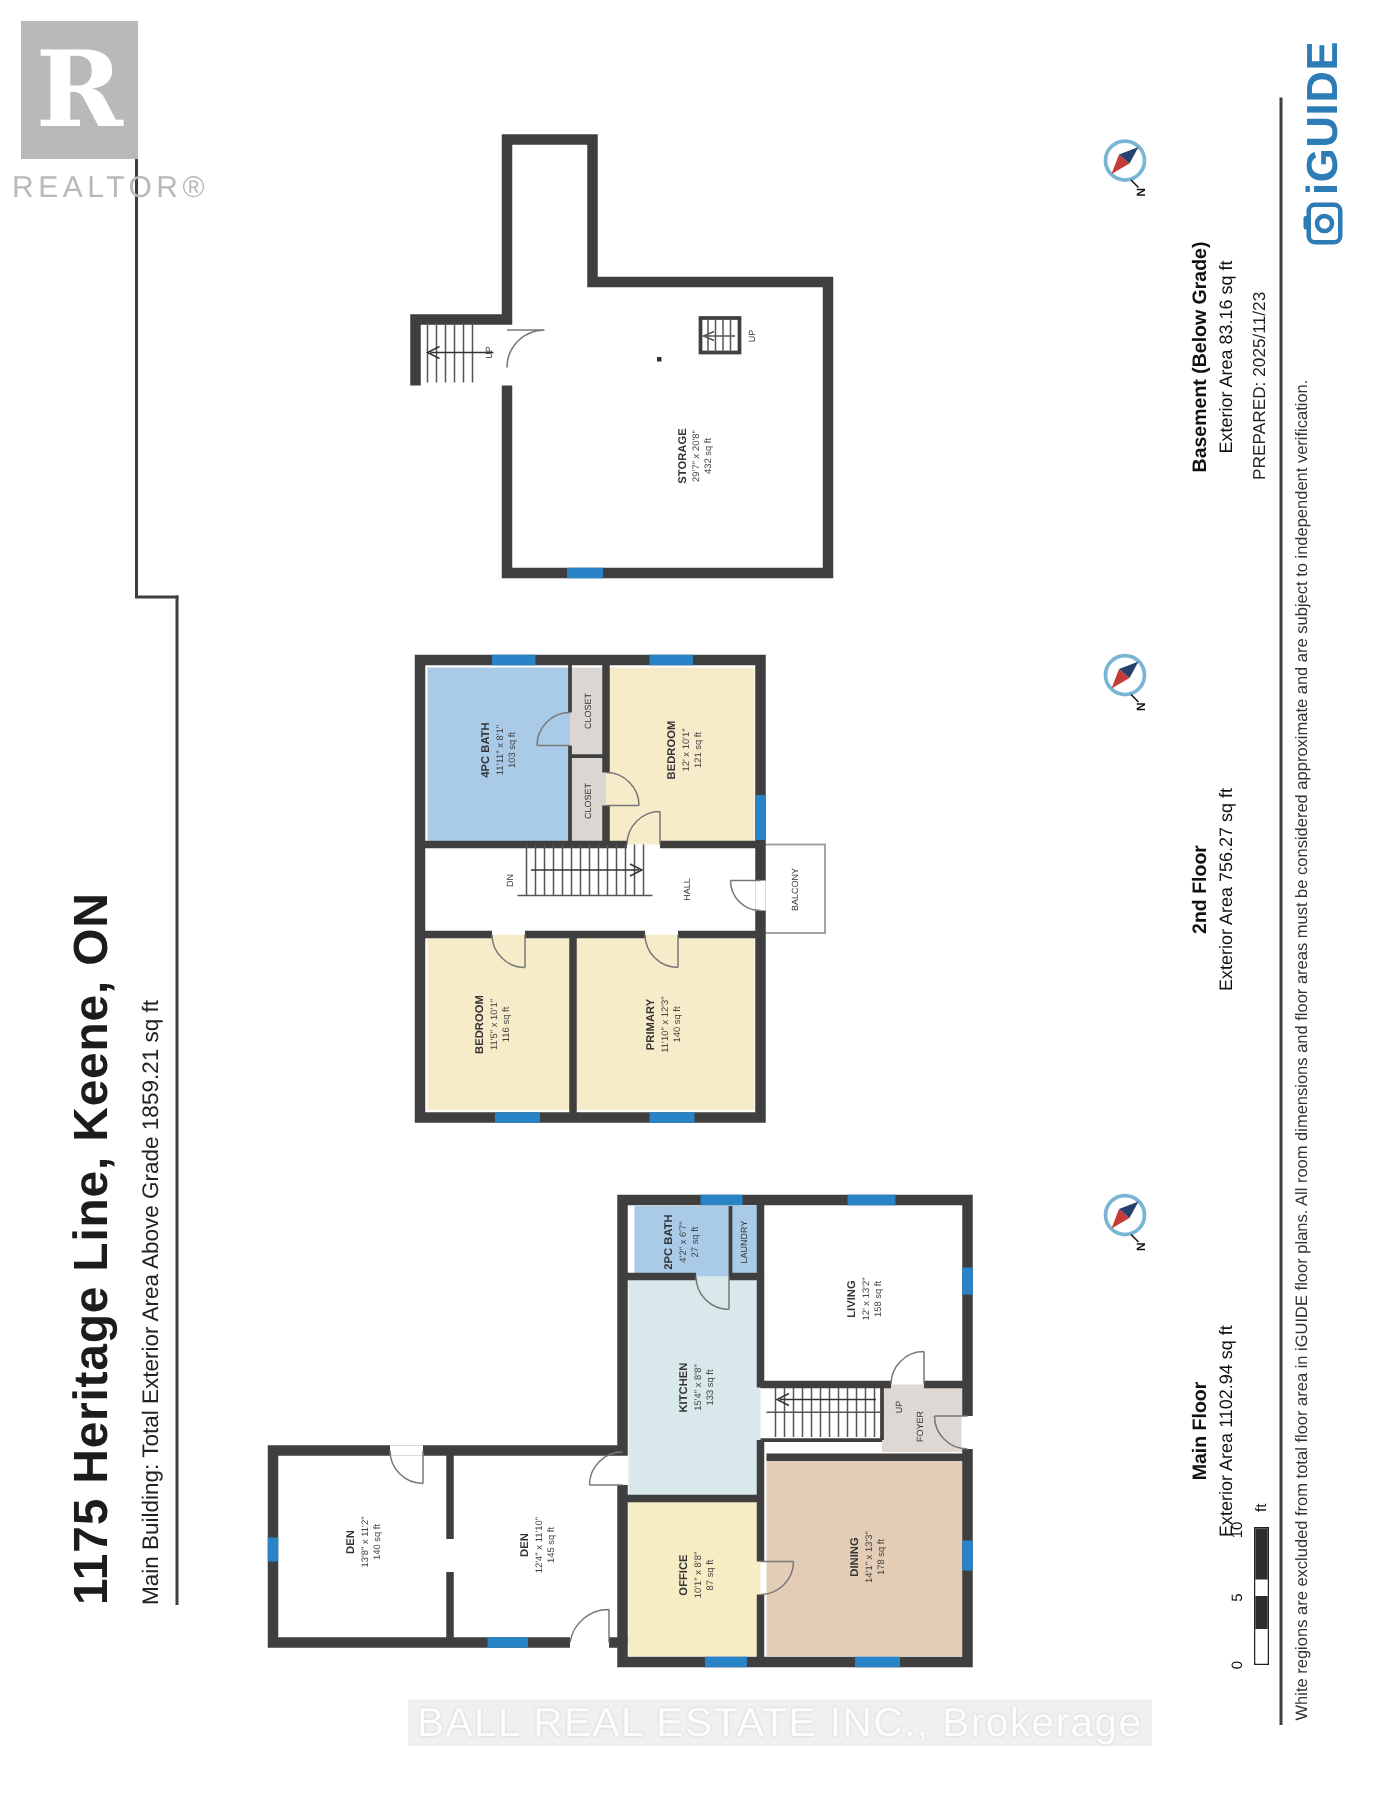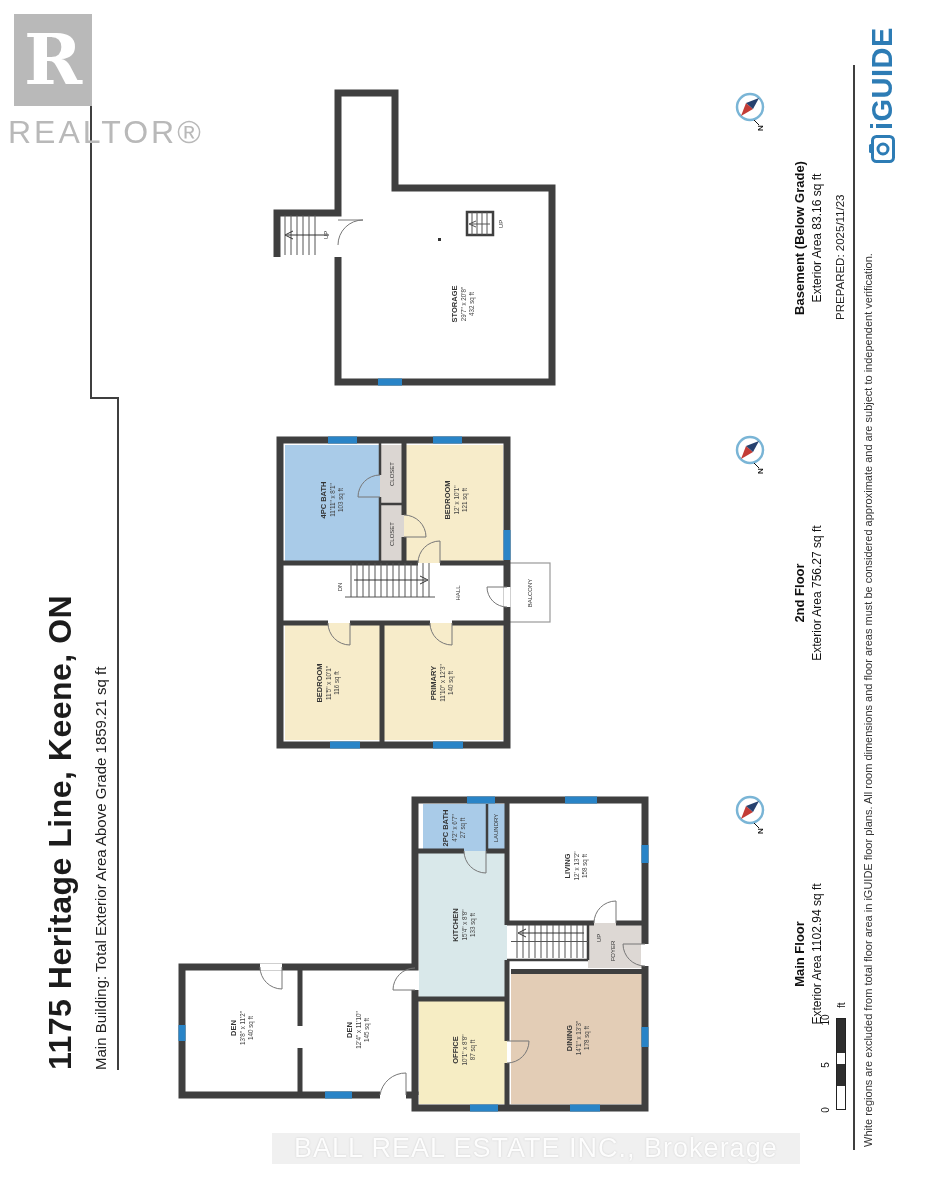--- a/index.html
+++ b/index.html
@@ -19,23 +19,23 @@
   .disclaimer{font-size:11px;color:#333;white-space:nowrap;}
   .iguide-text{font-size:29px;font-weight:bold;color:#2d7cb5;letter-spacing:.5px;}
   
   .sb-num{position:absolute;font-size:10px;color:#111;width:20px;text-align:center;}
   .sb-bar{position:absolute;height:8px;border:1px solid #222;display:flex;}
   .sb-seg{height:100%;}
   .sb-ft{position:absolute;font-size:10px;color:#111;}
   
   .realtor-box{position:absolute;background:#b9b9b9;color:#fff;text-align:center;
                font-family:"DejaVu Serif",serif;font-weight:bold;}
-  .realtor-word{position:absolute;color:#b9b9b9;font-size:32px;letter-spacing:3px;}
+  .realtor-word{position:absolute;color:#b9b9b9;font-size:20px;letter-spacing:3px;}
   .watermark{position:absolute;font-size:27px;letter-spacing:1px;color:#fdfdfd;
-             background:rgba(205,205,205,.30);padding:0 22px;
+             background:rgba(205,205,205,.30);padding:0 6px;
              text-shadow:0 0 2px #cccccc;white-space:nowrap;}
   svg{font-family:"Liberation Sans",sans-serif;}
   .wall{stroke:#3f3f3f;fill:none;}
   .w7{stroke-width:7;} .w5{stroke-width:5;} .w2{stroke-width:2.5;}
   .win{stroke:#2984c7;stroke-width:7;}
   .tread{stroke:#555;stroke-width:1;fill:none;}
   .doorarc{stroke:#777;stroke-width:1;fill:none;}
   .room-name{font-size:7.5px;font-weight:bold;fill:#333;text-anchor:middle;}
   .room-dim{font-size:6.3px;fill:#444;text-anchor:middle;}
   .tiny{font-size:6px;fill:#333;text-anchor:middle;}

